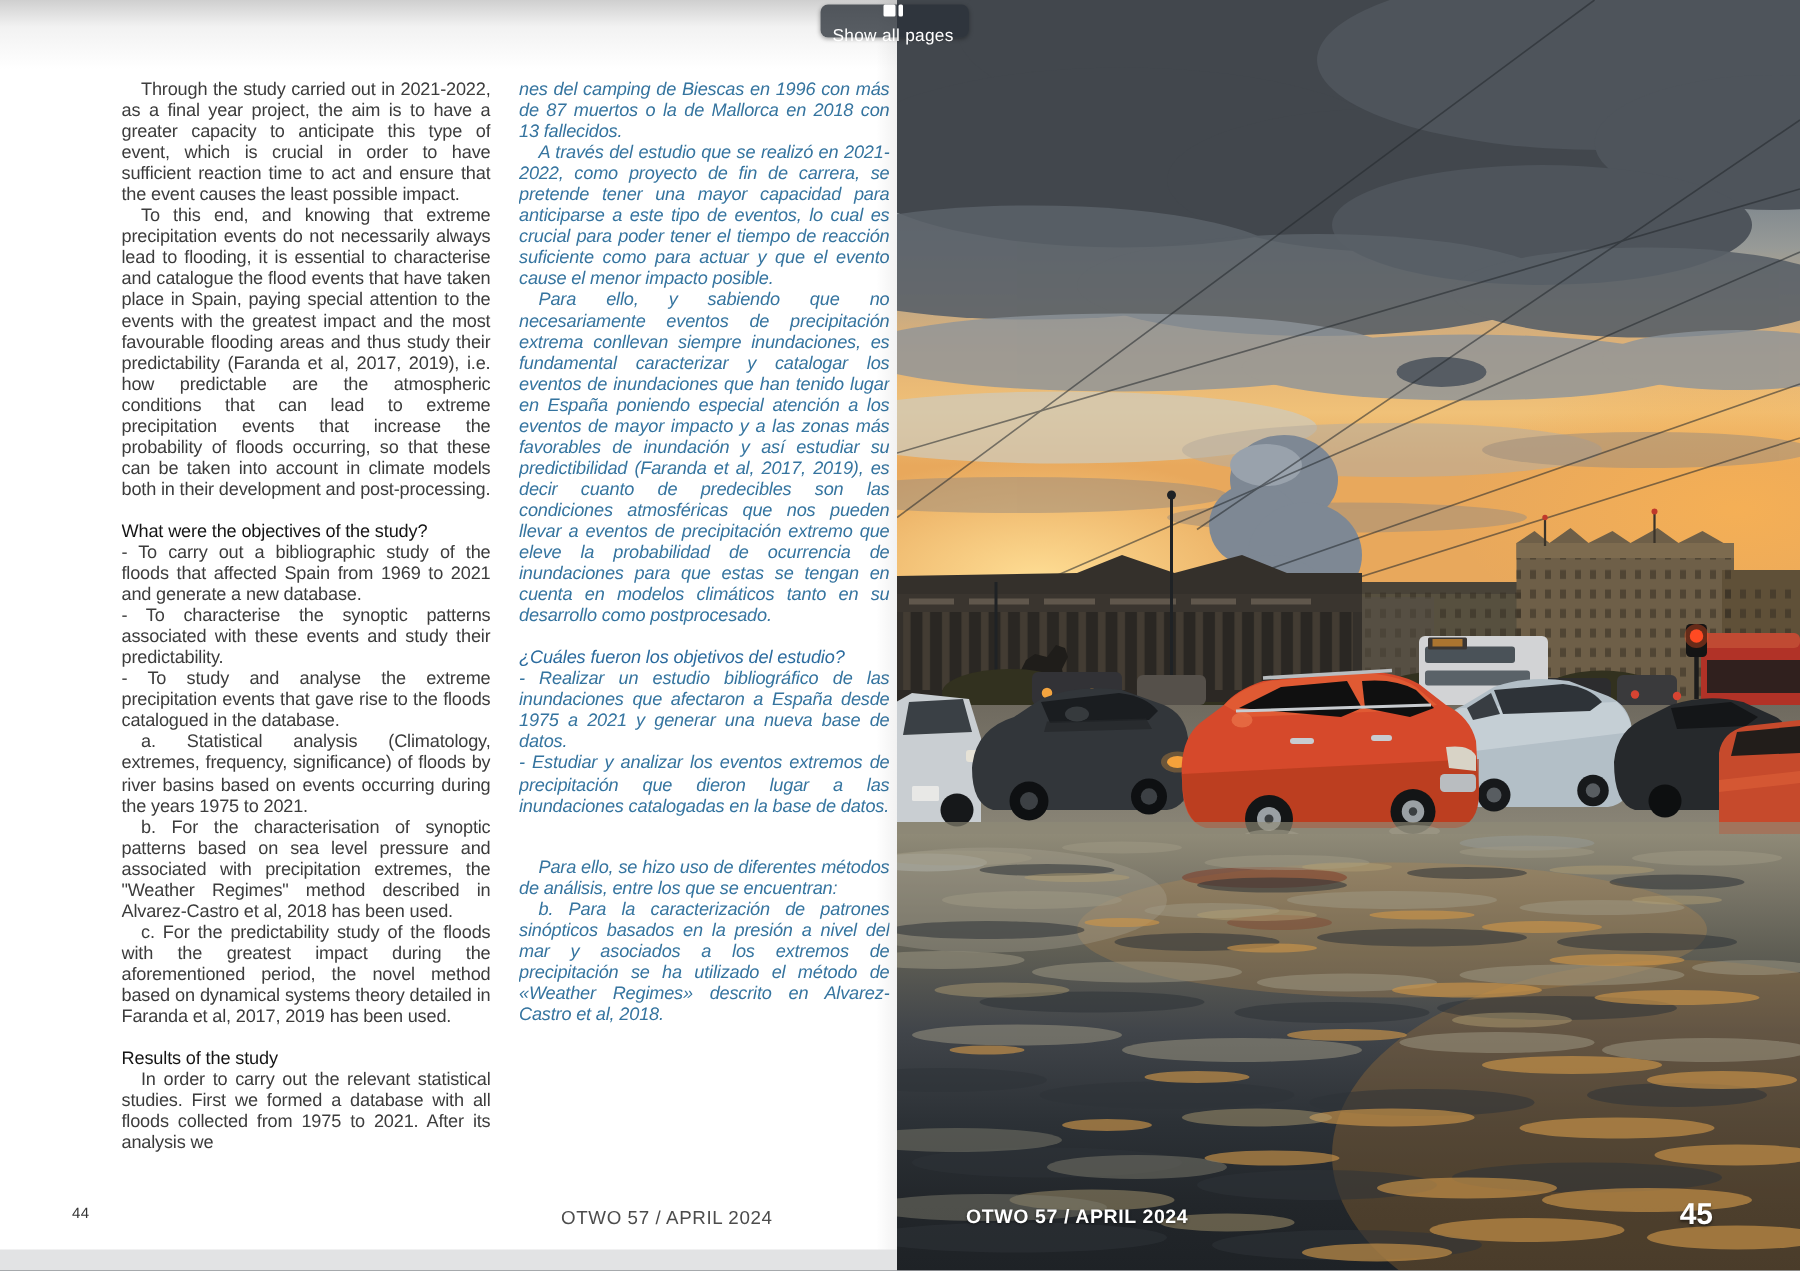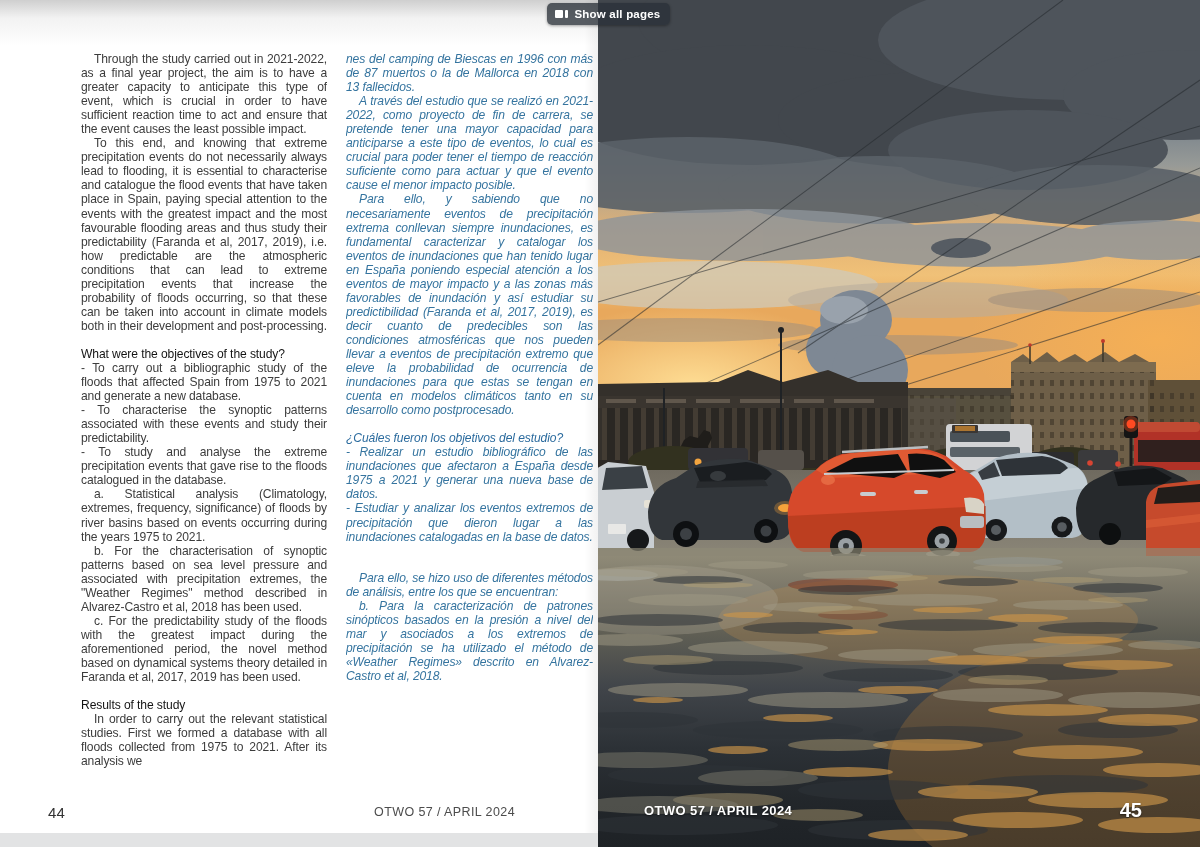--- a/index.html
+++ b/index.html
@@ -27,21 +27,21 @@
   .col p{margin:0;}
   .b-p{text-indent:13px;}
   .b-p0{text-indent:0;}
   .b-pg{text-indent:13px;margin-top:14px !important;}
   .b-pg2{text-indent:13px;margin-top:27px !important;}
   .b-h{font-weight:400;margin-top:14px !important;text-indent:0;letter-spacing:-.1px;}
   .col-en .b-h{color:#141414;}
   .col-es .b-h{color:#2b6b9e;}
   .b-li{margin-left:19px;text-indent:0;}
   .left-footer-num{
-    position:absolute;left:48px;top:804px;font-size:15px;color:#333;letter-spacing:.2px;
+    position:absolute;left:48px;top:804px;font-size:10px;color:#333;letter-spacing:.2px;
   }
   .left-footer-journal{
     position:absolute;left:313px;top:805px;width:202px;text-align:right;
     font-size:12.5px;color:#4c4c4c;letter-spacing:.4px;
   }
   
   .right-page{
     position:absolute;left:598px;top:0;width:602px;height:847px;background:#6b6f74;
   }
   .right-page svg{display:block;}
@@ -52,38 +52,38 @@
   }
   .photo-pagenum{
     position:absolute;right:58px;top:799px;
     font-size:20px;font-weight:700;color:#fff;text-shadow:0 1px 2px rgba(0,0,0,.5);
   }
   
   .show-pages-btn{
     position:absolute;left:547px;top:3px;height:22px;
     display:flex;align-items:center;gap:7px;padding:0 10px 0 8px;
     background:rgba(42,49,56,.78);border-radius:5px;border:0;cursor:pointer;
-    color:#fff;font-family:"Liberation Sans",sans-serif;font-size:11.5px;font-weight:700;
-    letter-spacing:.2px;box-shadow:0 1px 3px rgba(0,0,0,.35);
+    color:#fff;font-family:"Liberation Sans",sans-serif;font-size:11.5px;font-weight:400;
+    letter-spacing:.2px;box-shadow:0 1px 3px rgba(0,0,0,.35);flex-direction:column;
   }
   .pages-icon{display:inline-flex;align-items:center;gap:1.5px;}
   .pages-icon .pg-a{width:8px;height:8px;background:#fff;border-radius:1px;}
   .pages-icon .pg-b{width:3px;height:8px;background:#fff;border-radius:1px;}
 </style>
 </head>
 <body>
 
 <div class="left-page">
 
   <div class="col col-en">
 
   <p class="b-p">Through the study carried out in 2021-2022, as a final year project, the aim is to have a greater capacity to anticipate this type of event, which is crucial in order to have sufficient reaction time to act and ensure that the event causes the least possible impact.</p>
       <p class="b-p">To this end, and knowing that extreme precipitation events do not necessarily always lead to flooding, it is essential to characterise and catalogue the flood events that have taken place in Spain, paying special attention to the events with the greatest impact and the most favourable flooding areas and thus study their predictability (Faranda et al, 2017, 2019), i.e. how predictable are the atmospheric conditions that can lead to extreme precipitation events that increase the probability of floods occurring, so that these can be taken into account in climate models both in their development and post-processing.</p>
       <p class="b-h">What were the objectives of the study?</p>
-      <p class="b-li">- To carry out a bibliographic study of the floods that affected Spain from 1975 to 2021 and generate a new database.</p>
+      <p class="b-li">- To carry out a bibliographic study of the floods that affected Spain from 1969 to 2021 and generate a new database.</p>
       <p class="b-li">- To characterise the synoptic patterns associated with these events and study their predictability.</p>
       <p class="b-li">- To study and analyse the extreme precipitation events that gave rise to the floods catalogued in the database.</p>
       <p class="b-p">a. Statistical analysis (Climatology, extremes, frequency, significance) of floods by river basins based on events occurring during the years 1975 to 2021.</p>
       <p class="b-p">b. For the characterisation of synoptic patterns based on sea level pressure and associated with precipitation extremes, the "Weather Regimes" method described in Alvarez-Castro et al, 2018 has been used.</p>
       <p class="b-p">c. For the predictability study of the floods with the greatest impact during the aforementioned period, the novel method based on dynamical systems theory detailed in Faranda et al, 2017, 2019 has been used.</p>
       <p class="b-h">Results of the study</p>
       <p class="b-p">In order to carry out the relevant statistical studies. First we formed a database with all floods collected from 1975 to 2021. After its analysis we</p>
     </div>
 
   <div class="col col-es">

